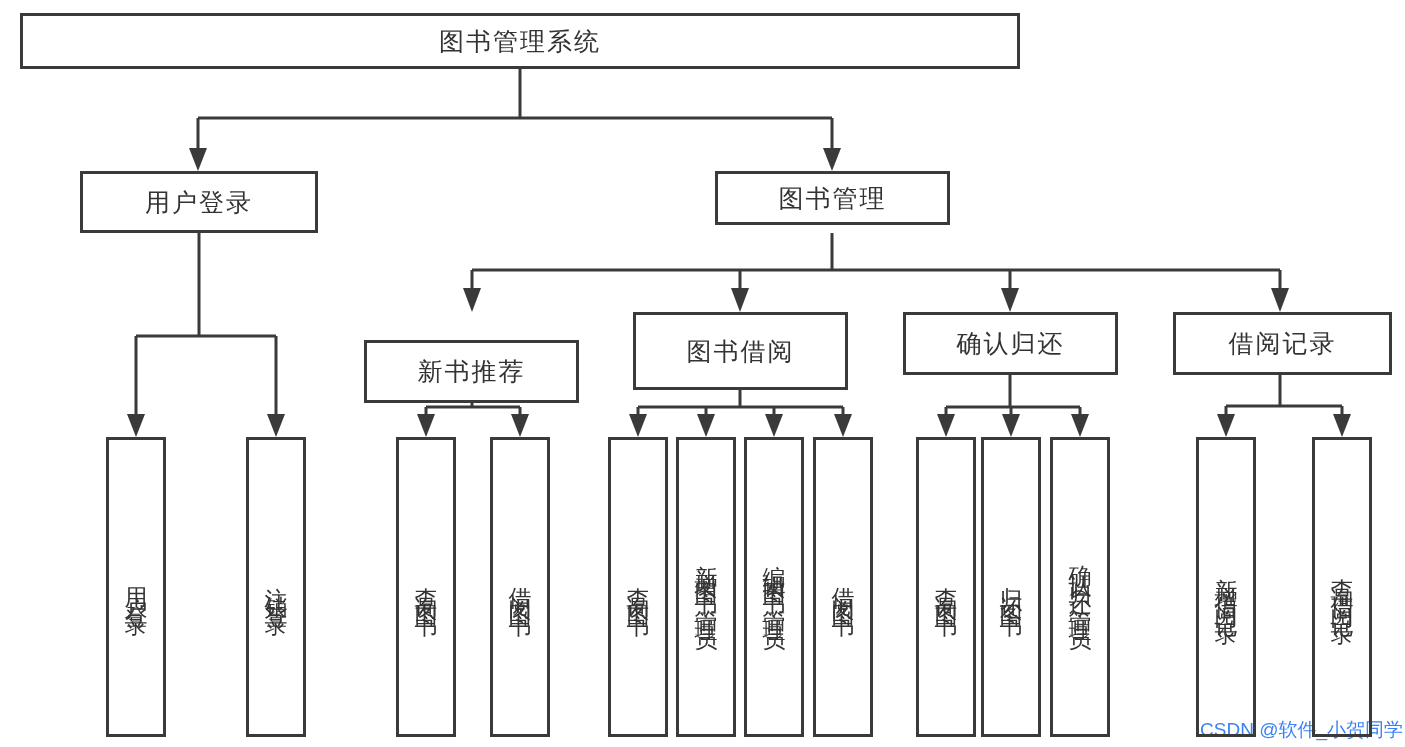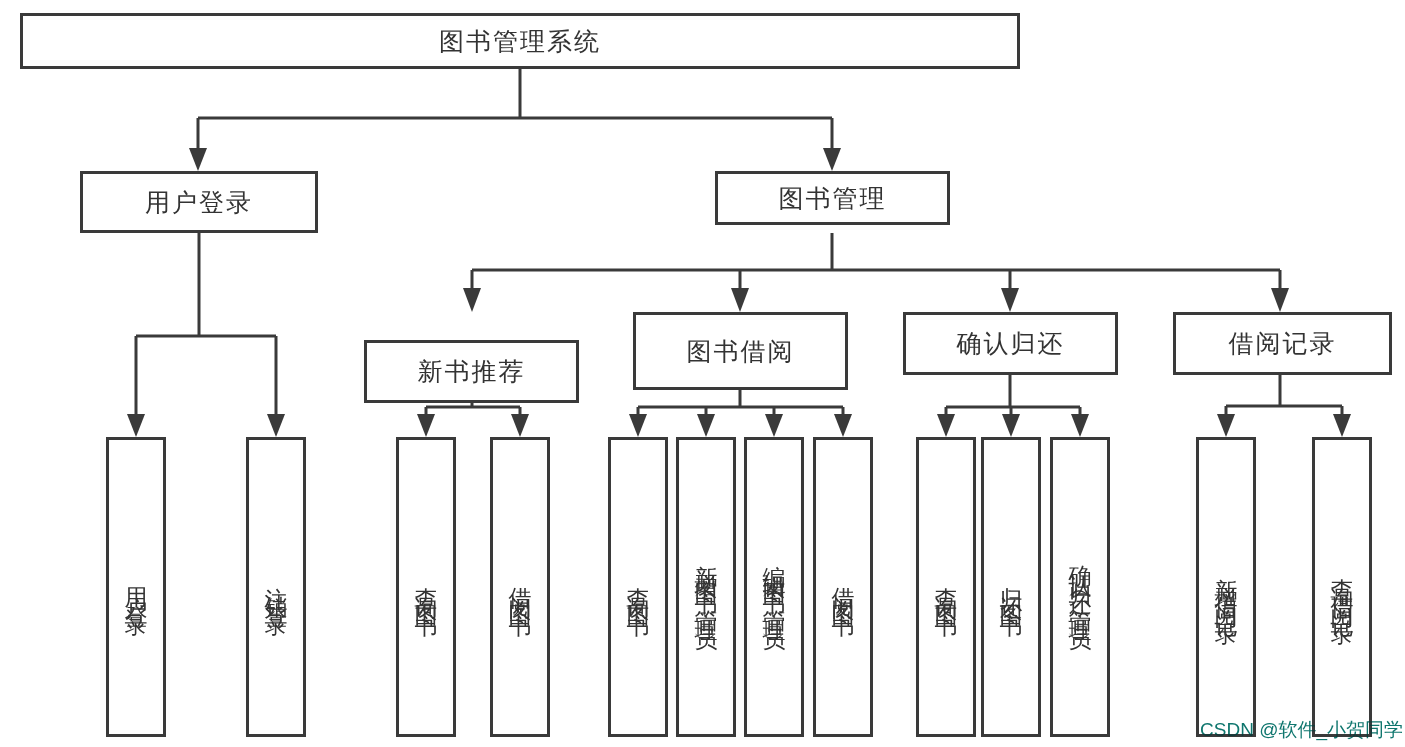--- a/index.html
+++ b/index.html
@@ -67,21 +67,21 @@
   .leaf-current-0   { left: 916px; }
   .leaf-current-1   { left: 981px; }
   .leaf-current-2   { left: 1050px; }
   .leaf-records-0   { left: 1196px; }
   .leaf-records-1   { left: 1312px; }
   #watermark {
     position: absolute;
     right: 2px;
     bottom: 4px;
     font-size: 19px;
-    color: #0f766e;
+    color: #3b82f6;
     z-index: 3;
     mix-blend-mode: darken;
     white-space: nowrap;
   }
   .cline { stroke: #3a3a3a; stroke-width: 3; fill: none; }
   .ahead { fill: #3a3a3a; stroke: none; }
 </style>
 </head>
 <body>
 

